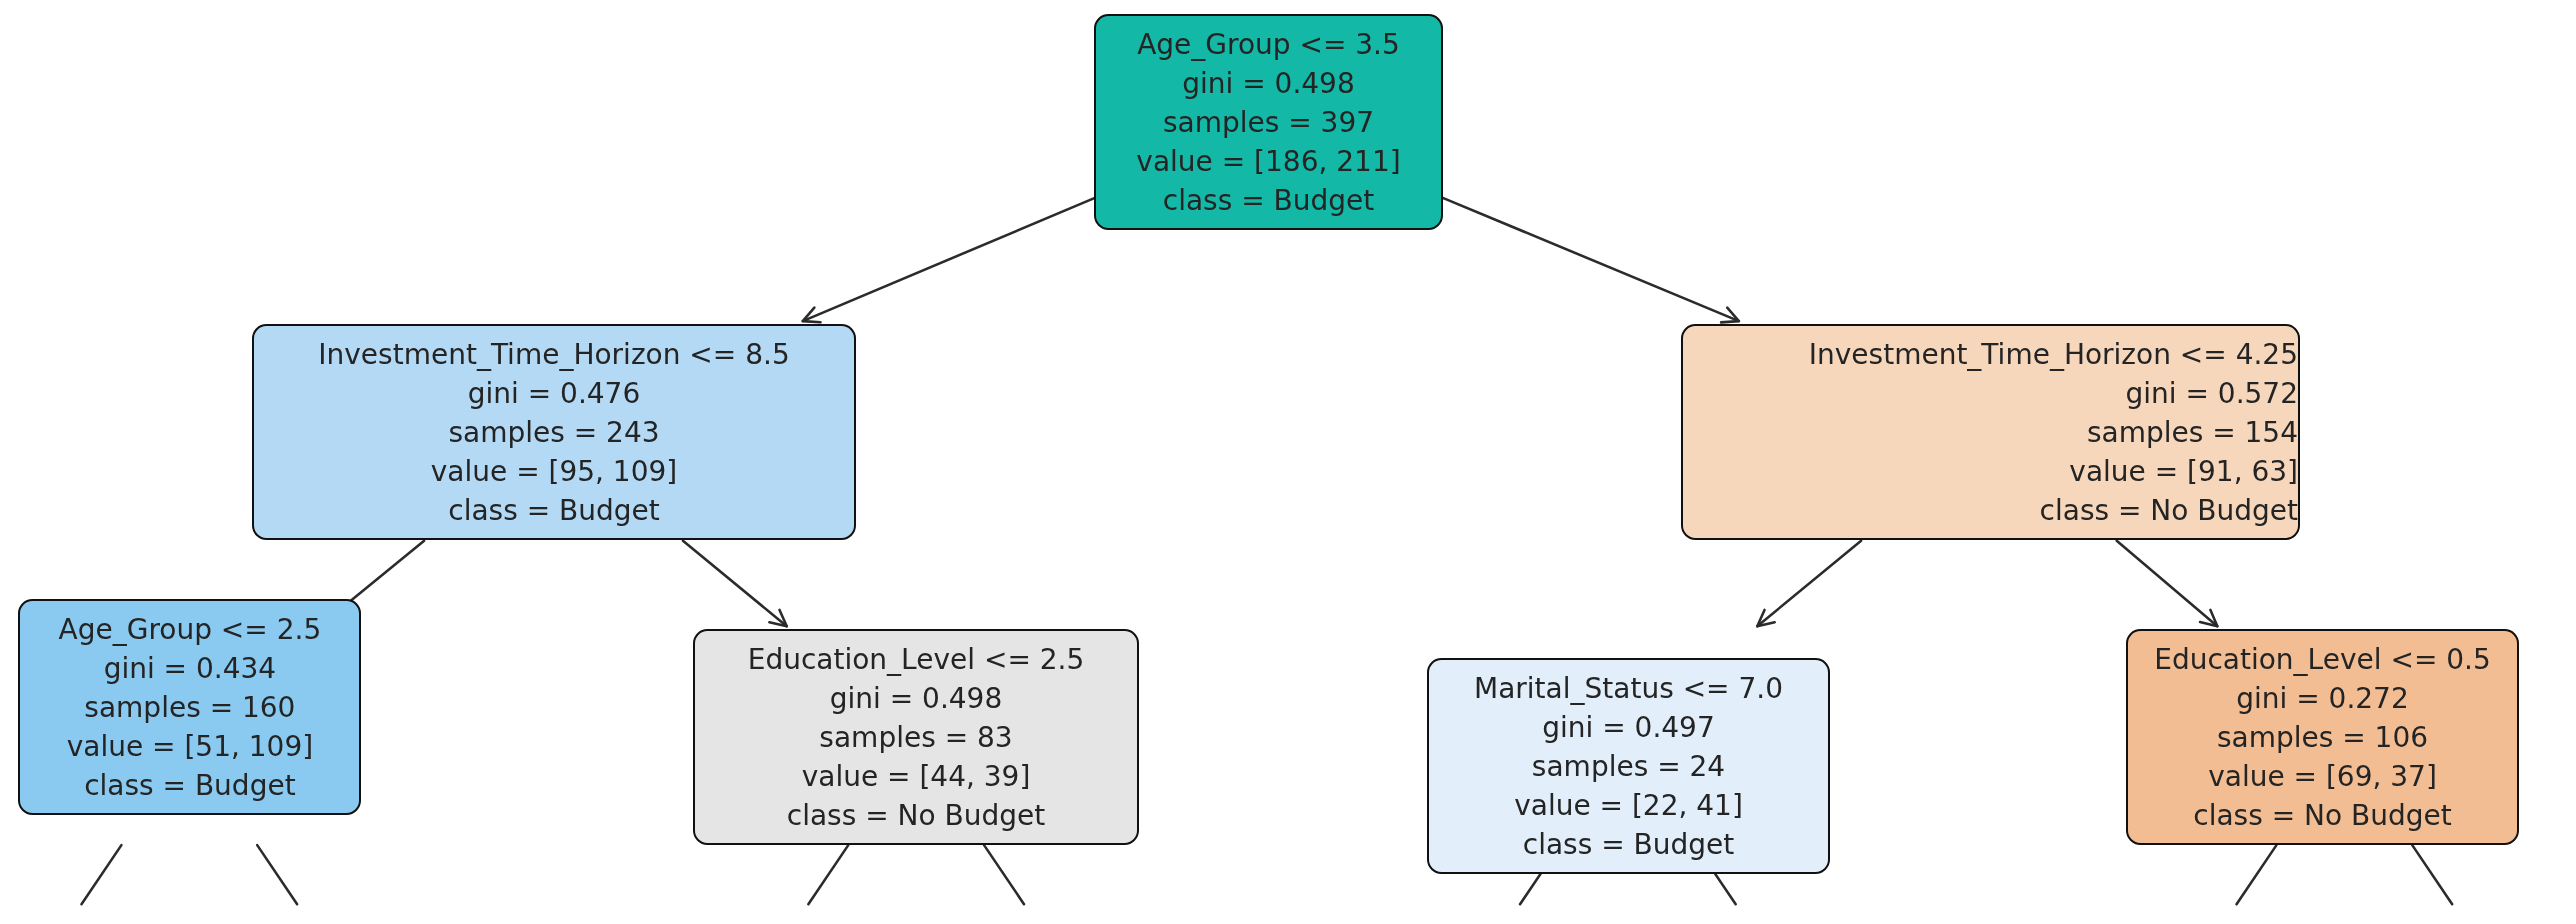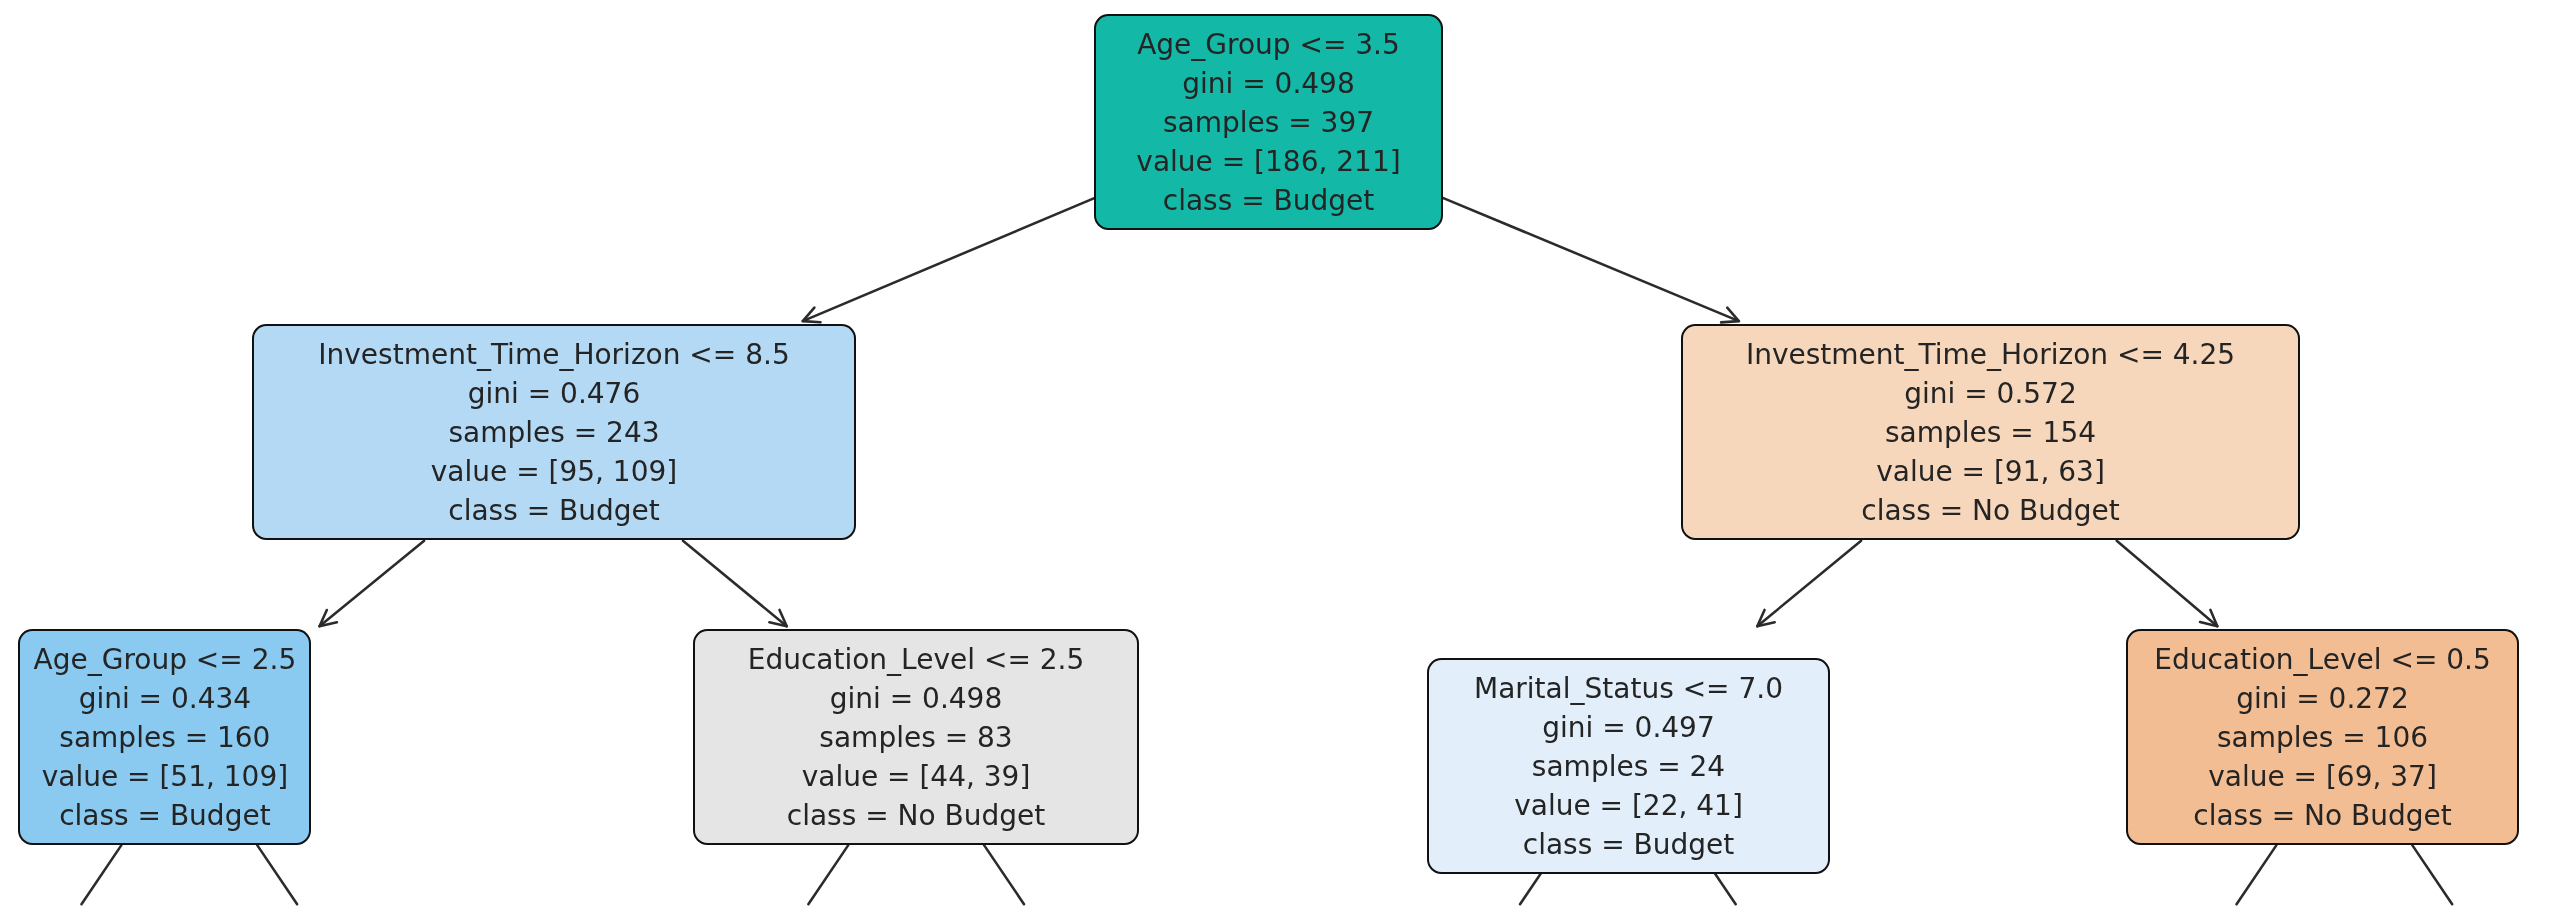--- a/index.html
+++ b/index.html
@@ -39,22 +39,22 @@
     align-items: center;
     text-align: center;
     color: #242424;
     font-size: 28px;
     line-height: 39px;
     white-space: nowrap;
   }
   
   .n-root  { left: 1094px; top: 14.4px;  width: 349px; }
   .n-left  { left: 252px;  top: 324px; width: 604px; }
-  .n-right { left: 1681px; top: 324px; width: 619px; }
-  .n-ll    { left: 18.4px;   top: 629px; width: 293px; }
+  .n-right { left: 1681px; top: 324px; width: 619px; align-items: flex-end; }
+  .n-ll    { left: 18.4px;   top: 599px; width: 343px; }
   .n-lr    { left: 693px;  top: 629px; width: 446px; }
   .n-rl    { left: 1427px; top: 658px; width: 403px; }
   .n-rr    { left: 2126px; top: 629px; width: 393px; }
 </style>
 </head>
 <body>
 
 <div class="canvas">
 
   <svg class="edges" viewBox="0 0 3225 1158" aria-hidden="true">

